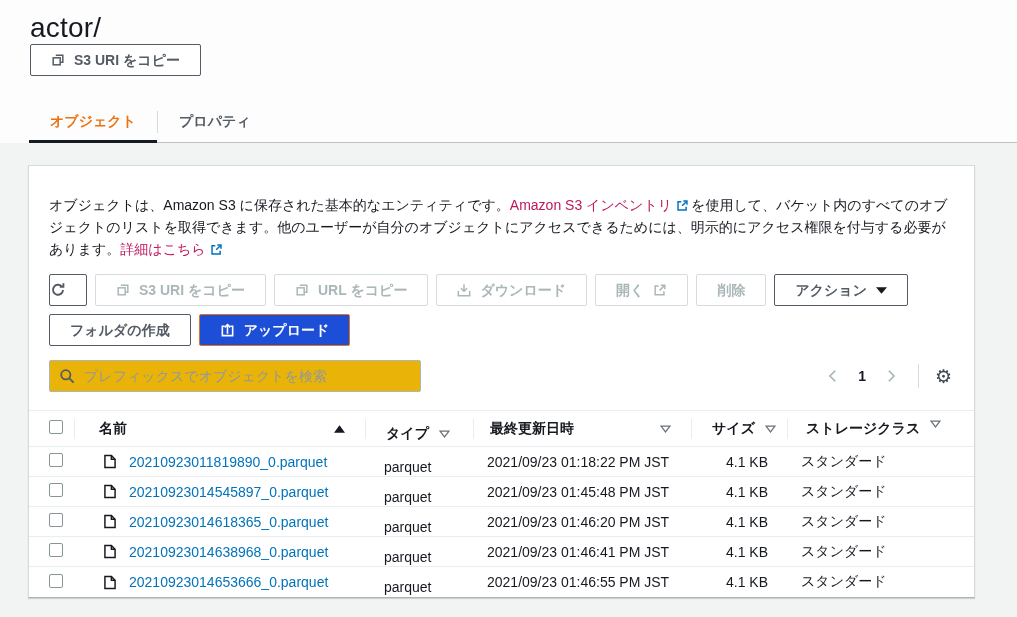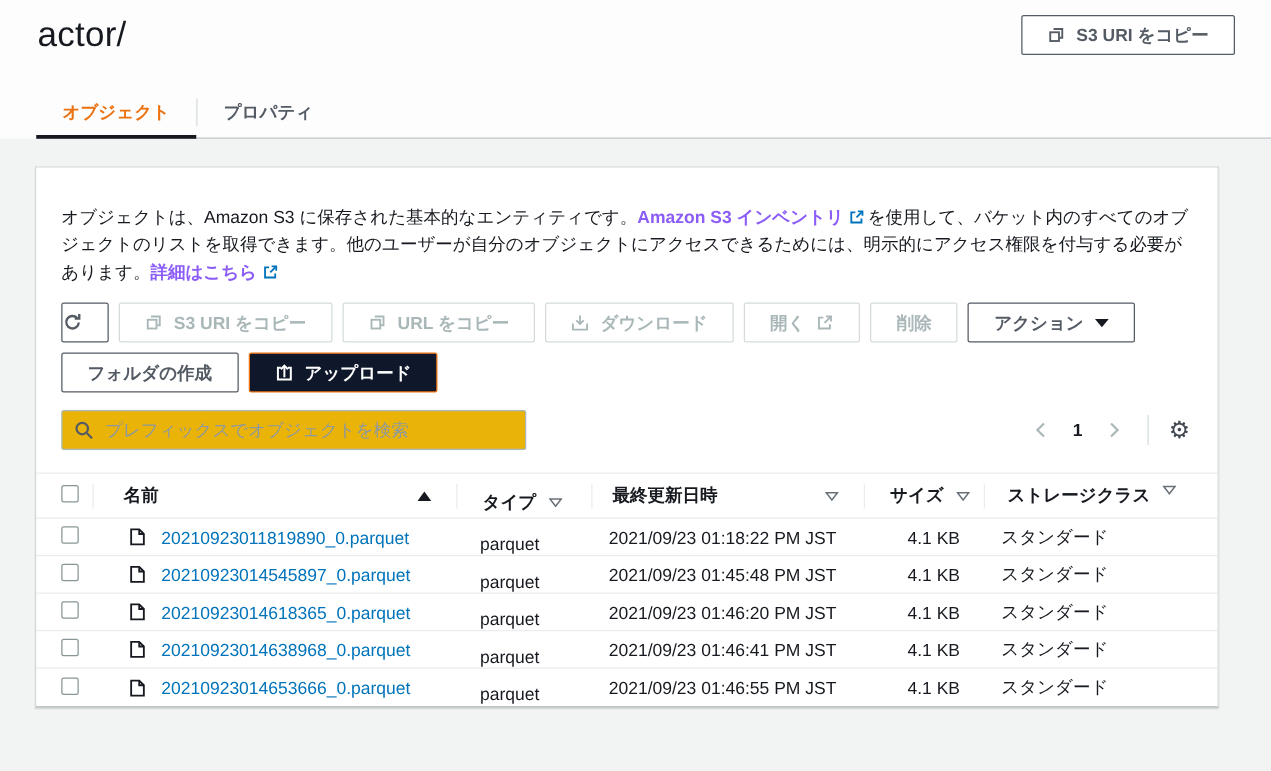--- a/index.html
+++ b/index.html
@@ -8,33 +8,33 @@
     background:#f2f3f3;
     font-family:"Liberation Sans", sans-serif;
     color:#16191f;
     overflow:hidden;
     -webkit-font-smoothing:antialiased;
   }
   svg { display:block; }
 
   
   .page-top { background:#fdfdfd; padding-top:12px; }
-  .page-header { display:flex; justify-content:space-between; align-items:flex-start; padding:0 29px 0 30px; }
+  .page-header { display:flex; justify-content:space-between; align-items:flex-start; padding:0 29px 0 30px;flex-direction:column; }
   .page-title { font-size:28px; font-weight:400; color:#16191f; letter-spacing:.2px; }
 
   
   .btn {
     display:inline-flex; align-items:center; gap:9px;
     height:32px; padding:0 20px;
     background:#fff; border:1px solid #545b64; border-radius:2px;
     color:#545b64; font-family:inherit; font-size:14px; font-weight:700; line-height:1;
     cursor:pointer; white-space:nowrap;
   }
   .btn.disabled { border-color:#d5dbdb; color:#aab7b8; cursor:default; }
-  .btn.primary { background:#0f172a; border-color:#ec7211; color:#fff; }
+  .btn.primary { background:#1d4ed8; border-color:#ec7211; color:#fff; }
   .btn.icon-only { width:38px; padding:0; }
 
   
   .tabs-region { margin:26px 0 0 29px; height:41px; display:flex; align-items:stretch; border-bottom:1px solid #bec3c3; }
   .tab { position:relative; display:flex; align-items:center; padding:0 21px; font-size:14px; font-weight:700; color:#545b64; cursor:pointer; }
   .tab.active { color:#ec7211; }
   .tab.active::after { content:""; position:absolute; left:0; right:0; bottom:-1px; height:3px; background:#16191f; }
   .tab-divider { width:1px; height:22px; background:#d5dbdb; align-self:center; }
 
   
@@ -42,21 +42,21 @@
     margin:22px 42px 0 28px;
     background:#fff;
     border:1px solid #d5dbdb; border-bottom-color:#a9b4b4;
     box-shadow:0 1px 1px 0 rgba(0,28,36,.15);
   }
   .card-pad { padding:18px 20px 0 20px; }
   .card-heading { font-size:18px; font-weight:700; }
   .card-heading .count { color:#687078; font-weight:400; margin-left:4px; }
 
   .description { margin-top:10px; font-size:14px; line-height:22px; color:#16191f; max-width:907px; }
-  .link { color:#8b5cf6; font-weight:700; text-decoration:none; cursor:pointer; }
+  .link { color:#be185d; font-weight:400; text-decoration:none; cursor:pointer; }
   .ext-icon { display:inline-block; vertical-align:-2px; margin:0 2px 0 4px; color:#0073bb; }
 
   .toolbar { display:flex; align-items:center; gap:8px; margin-top:14px; }
   .toolbar.second { margin-top:8px; }
 
   
   .search-row { display:flex; align-items:center; justify-content:space-between; margin-top:14px; }
   .search-box { position:relative; width:372px; }
   .search-box input {
     width:100%; height:32px; border:1px solid #aab7b8; border-radius:2px;

